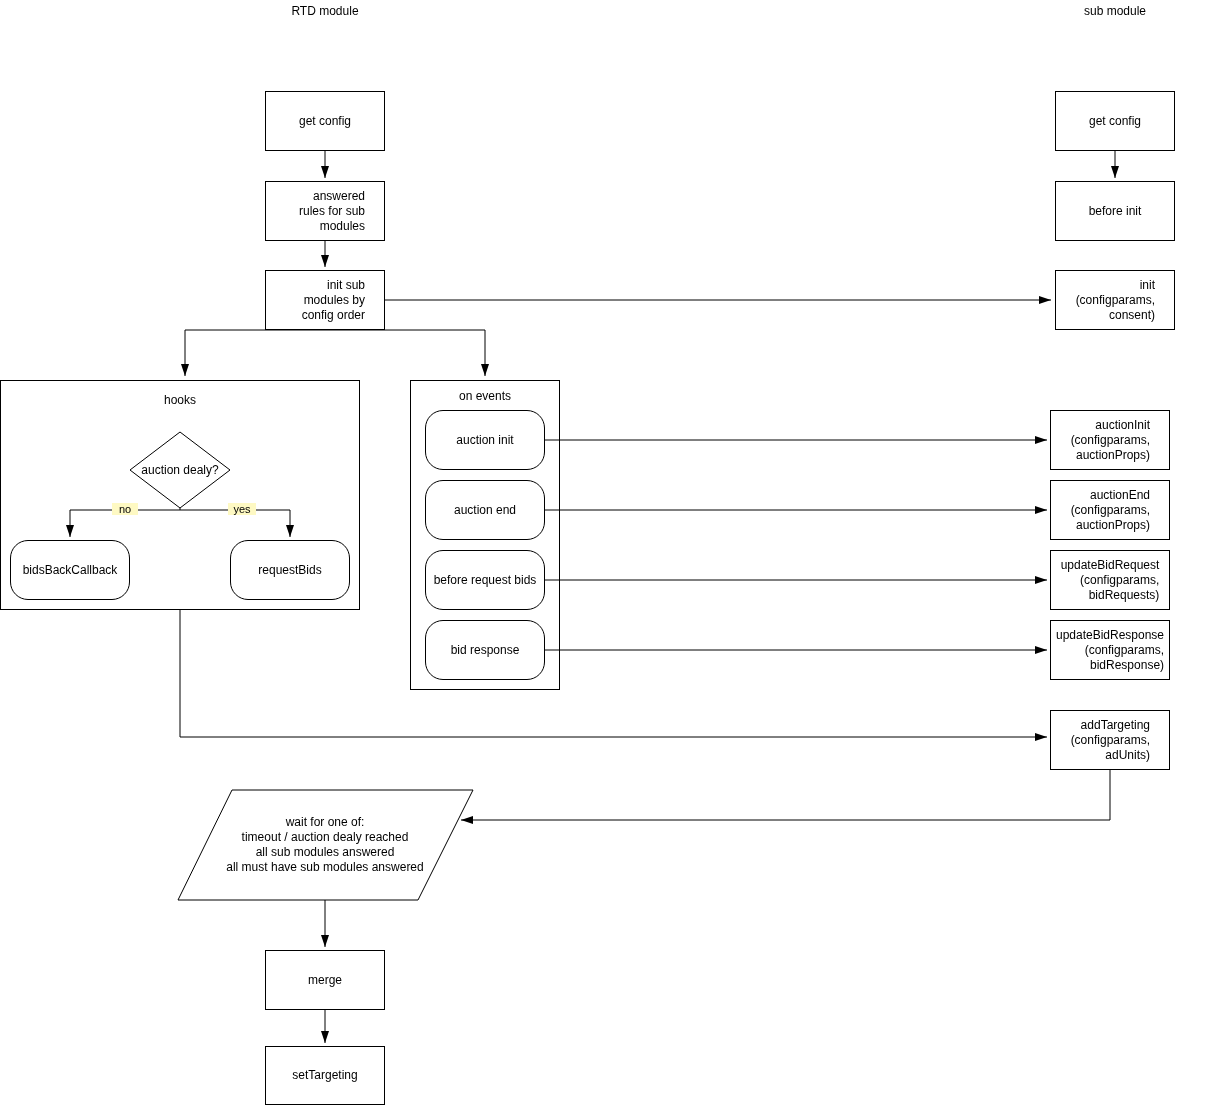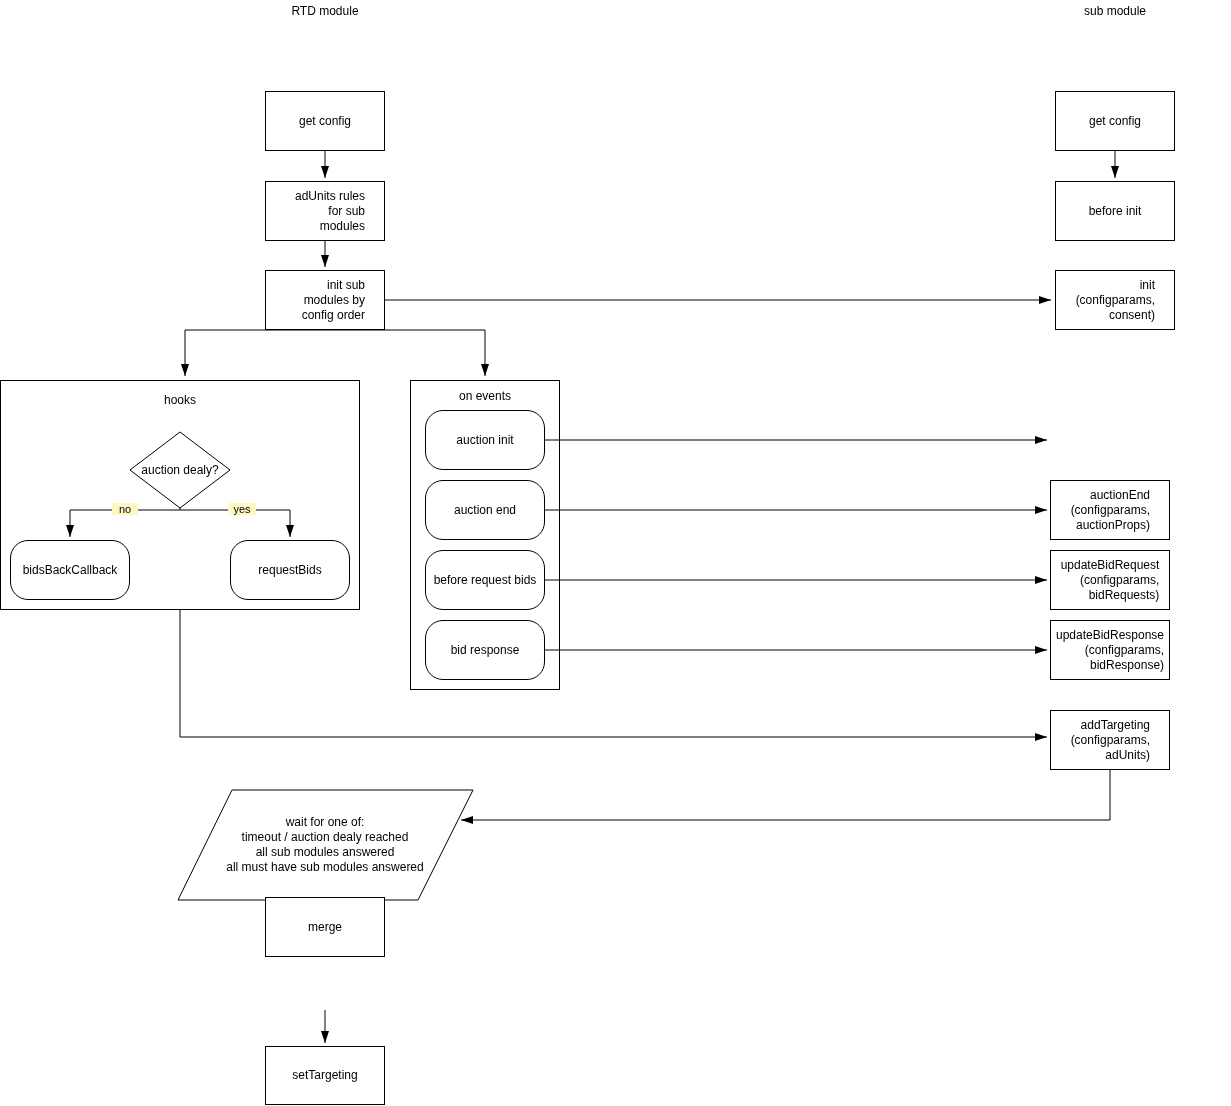--- a/index.html
+++ b/index.html
@@ -58,26 +58,27 @@
     <path class="wire" d="M180,610 V737 H1047" marker-end="url(#arr)"></path>
     <path class="wire" d="M1110,770 V820 H461" marker-end="url(#arr)"></path>
     <path class="wire" d="M325,900 V947" marker-end="url(#arr)"></path>
     <path class="wire" d="M325,1010 V1043" marker-end="url(#arr)"></path>
   </svg>
 
   <div class="lane-label" style="left:245px;top:4px;width:160px">RTD module</div>
   <div class="lane-label" style="left:1035px;top:4px;width:160px">sub module</div>
 
   <div class="node" style="left:265px;top:91px;width:120px;height:60px">get config</div>
-  <div class="node" style="left:265px;top:181px;width:120px;height:60px">adUnits rules for sub modules</div>
+  <div class="node" style="left:265px;top:181px;width:120px;height:60px">answered rules for sub modules</div>
   <div class="node" style="left:265px;top:270px;width:120px;height:60px">init sub modules by config order</div>
 
   <div class="node" style="left:1055px;top:91px;width:120px;height:60px">get config</div>
   <div class="node" style="left:1055px;top:181px;width:120px;height:60px">before init</div>
   <div class="node" style="left:1055px;top:270px;width:120px;height:60px">init (configparams, consent)</div>
+  <div class="node" style="left:1050px;top:410px;width:120px;height:60px">auctionInit (configparams, auctionProps)</div>
   <div class="node" style="left:1050px;top:480px;width:120px;height:60px">auctionEnd (configparams, auctionProps)</div>
   <div class="node" style="left:1050px;top:550px;width:120px;height:60px">updateBidRequest (configparams, bidRequests)</div>
   <div class="node" style="left:1050px;top:620px;width:120px;height:60px">updateBidResponse (configparams, bidResponse)</div>
   <div class="node" style="left:1050px;top:710px;width:120px;height:60px">addTargeting (configparams, adUnits)</div>
 
   <div class="frame-title" style="left:0px;top:393px;width:360px">hooks</div>
   <div class="overlay-label" style="left:128px;top:460px;width:104px;height:20px">auction dealy?</div>
   <div class="edge-label" style="left:112px;top:503px;width:26px">no</div>
   <div class="edge-label" style="left:228px;top:503px;width:28px">yes</div>
   <div class="node rounded" style="left:10px;top:540px;width:120px;height:60px">bidsBackCallback</div>
@@ -87,16 +88,16 @@
   <div class="node rounded" style="left:425px;top:410px;width:120px;height:60px">auction init</div>
   <div class="node rounded" style="left:425px;top:480px;width:120px;height:60px">auction end</div>
   <div class="node rounded nowrap" style="left:425px;top:550px;width:120px;height:60px">before request bids</div>
   <div class="node rounded" style="left:425px;top:620px;width:120px;height:60px">bid response</div>
 
   <div class="overlay-label wait-text" style="left:195px;top:805px;width:260px;height:80px">wait for one of:
 timeout / auction dealy reached
 all sub modules answered
 all must have sub modules answered</div>
 
-  <div class="node" style="left:265px;top:897px;width:120px;height:60px">merge</div>
+  <div class="node" style="left:265px;top:950px;width:120px;height:60px">merge</div>
   <div class="node" style="left:265px;top:1046px;width:120px;height:59px">setTargeting</div>
 
 </div>
 
 </body></html>

